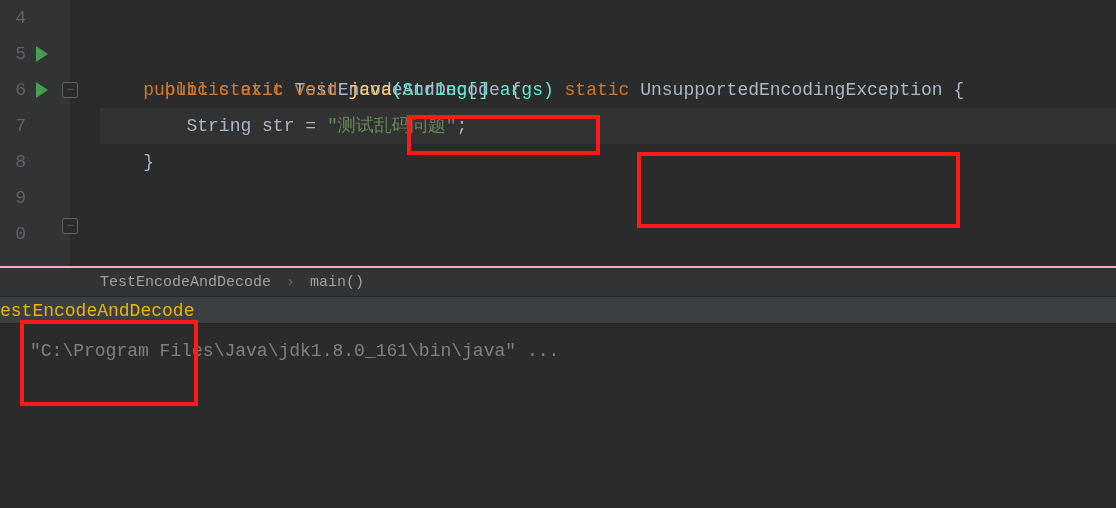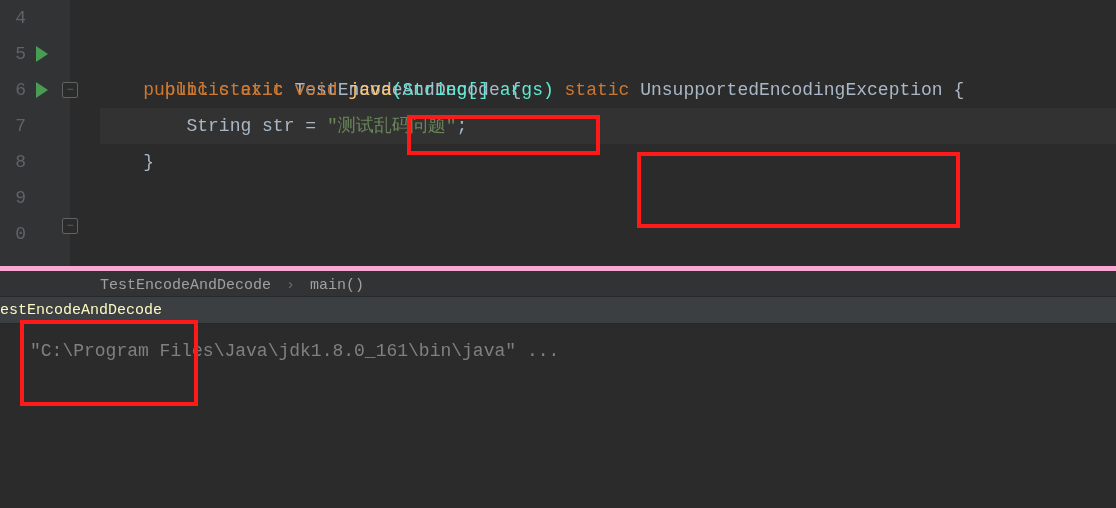--- a/index.html
+++ b/index.html
@@ -83,30 +83,30 @@
   .rb1 { left: 337px; top: 115px; width: 193px; height: 40px; }
   .rb2 { left: 567px; top: 152px; width: 323px; height: 76px; }
 
   .breadcrumb {
     background: #313335;
     height: 30px;
     line-height: 30px;
     color: #a0a0a0;
     font-size: 15px;
     padding-left: 100px;
-    border-top: 5px solid #f9a8d4;
+    border-top: 2px solid #f9a8d4;
   }
   .breadcrumb .sep { color: #6a6e73; margin: 0 6px; }
 
   .run-header {
     background: #3c3f41;
     height: 28px;
     line-height: 28px;
-    color: #fef9c3;
-    font-size: 15px;
+    color: #eab308;
+    font-size: 18px;
     padding-left: 0px;
     border-top: 1px solid #252729;
     border-bottom: 1px solid #252729;
   }
 
   .console {
     position: relative;
     background: #2b2b2b;
     padding: 10px 0 0 30px;
     height: 184px;

